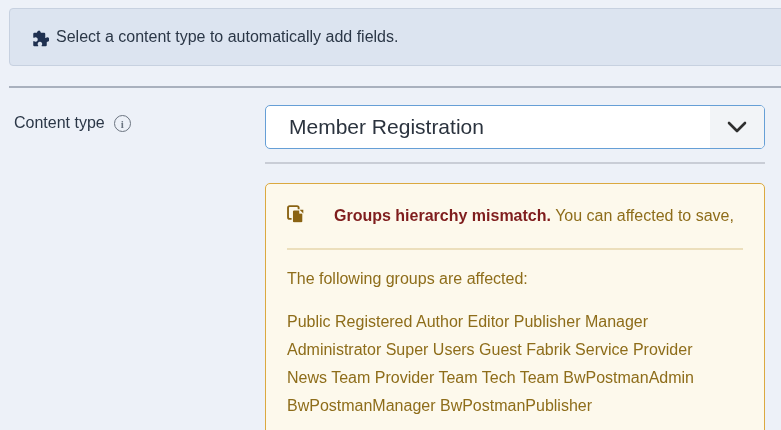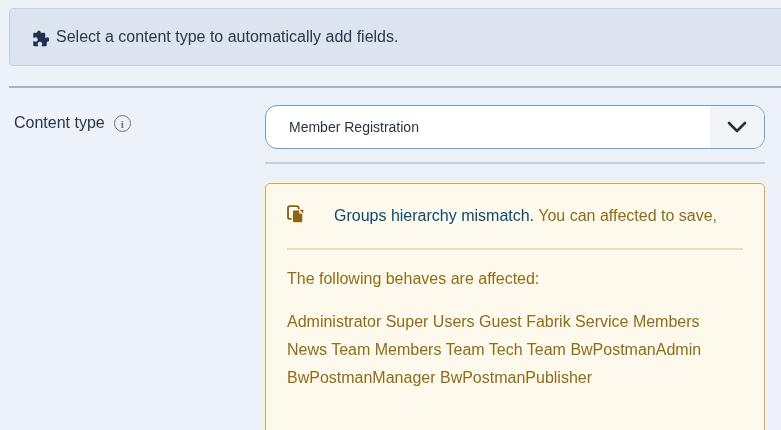--- a/index.html
+++ b/index.html
@@ -43,23 +43,23 @@
     display:inline-flex; align-items:center; justify-content:center;
     font-size:11px; font-weight:bold; font-family:"Liberation Serif", serif;
     cursor:help;
   }
 
   
   .select-box {
     position:absolute; top:105px; left:265px; width:500px; height:44px;
     background:#ffffff;
     border:1.5px solid #669fd6;
-    border-radius:12px;
+    border-radius:5px;
     display:flex; align-items:center;
-    color:#2b333e; font-size:14px;
+    color:#2b333e; font-size:21px;
     cursor:pointer;
     overflow:hidden;
   }
   .select-box .value { padding-left:23px; flex:1; }
   .select-box .tail {
     width:54px; height:100%;
     background:#f2f4f7;
     display:flex; align-items:center; justify-content:center;
   }
 
@@ -73,21 +73,21 @@
   .warning {
     position:absolute; top:183px; left:265px; width:500px; height:560px;
     background:#fdf9ec;
     border:1.5px solid #dba93f;
     border-radius:5px;
     padding:17px 21px;
     color:#8e6d1a; font-size:16px;
   }
   .warning .lead { line-height:30px; }
   .warning .lead .cicon { display:inline-block; vertical-align:-3px; margin-right:30px; }
-  .warning .w-title { font-weight:normal; color:#0c4a6e; }
+  .warning .w-title { font-weight:bold; color:#7f1d1d; }
   .warning .w-divider { height:2px; background:#ecdfbc; margin:14px 0; border:none; }
   .warning .affected { line-height:30px; margin-top:0; }
   .warning .groups { margin-top:14px; }
   .warning .groups div { line-height:28px; white-space:nowrap; }
 </style>
 </head>
 <body>
 
 <div class="stage">
 
@@ -126,22 +126,23 @@
           <rect x="6.2" y="5.6" width="12.6" height="15.2" rx="2" fill="#8a6313" stroke="#fdf9ec" stroke-width="1.6"></rect>
           <rect x="14.4" y="5.2" width="4.8" height="4.8" fill="#fdf9ec"></rect>
           <path d="M14.8 5.4 L19.2 9.8 L19.2 5.4 Z" fill="#8a6313"></path>
         </svg>
       </span><span class="w-title">Groups hierarchy mismatch.</span>
       <span>You can affected to save,</span><br>
     </p>
 
     <div class="w-divider"></div>
 
-    <p class="affected">The following behaves are affected:</p>
+    <p class="affected">The following groups are affected:</p>
 
     <div class="groups">
-      <div>Administrator Super Users Guest Fabrik Service Members</div>
-      <div>News Team Members Team Tech Team BwPostmanAdmin</div>
+      <div>Public Registered Author Editor Publisher Manager</div>
+      <div>Administrator Super Users Guest Fabrik Service Provider</div>
+      <div>News Team Provider Team Tech Team BwPostmanAdmin</div>
       <div>BwPostmanManager BwPostmanPublisher</div>
     </div>
   </div>
 
 </div>
 
 </body></html>

